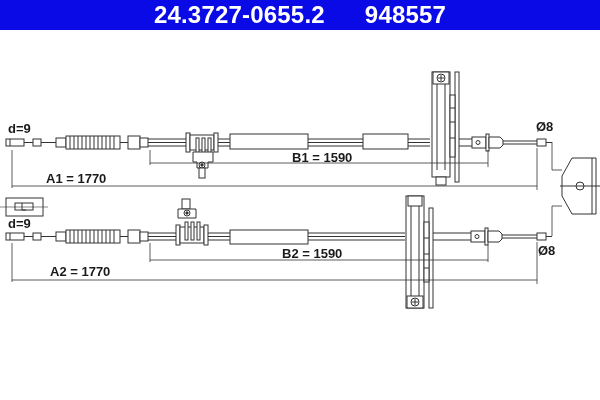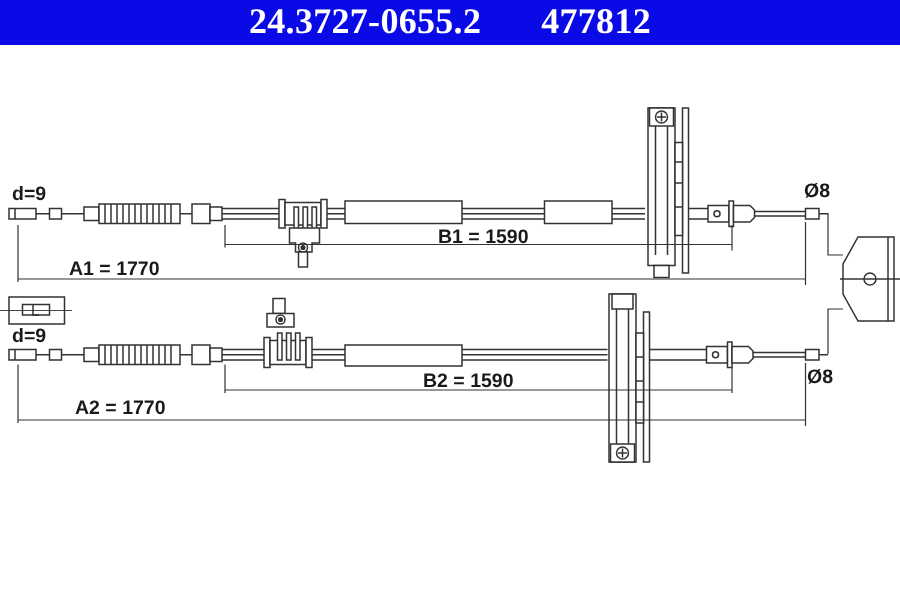--- a/index.html
+++ b/index.html
@@ -1,28 +1,28 @@
 <!DOCTYPE html>
 <html><head>
 <meta charset="utf-8">
 <style>
   html, body { margin: 0; padding: 0; background: #ffffff; }
   body { width: 600px; height: 400px; overflow: hidden; position: relative; font-family: "Liberation Sans", sans-serif; }
-  .header { position: absolute; left: 0; top: 0; width: 600px; height: 30px; background: #0a0ae6; display: flex; align-items: center; justify-content: center; font-family: Liberation Serif, serif; }
+  .header { position: absolute; left: 0; top: 0; width: 600px; height: 30px; background: #0a0ae6; display: flex; align-items: center; justify-content: center; }
   .header span { color: #ffffff; font-weight: bold; font-size: 24px; letter-spacing: 0.2px; }
   .header .part { margin-right: 40px; }
   svg.drawing { position: absolute; left: 0; top: 30px; }
   .lbl { font-family: "Liberation Sans", sans-serif; font-weight: bold; font-size: 13px; fill: #1a1a1a; }
 </style>
 </head>
 <body>
 
 <div class="header">
   <span class="part">24.3727-0655.2</span>
-  <span>477812</span>
+  <span>948557</span>
 </div>
 
 <svg class="drawing" width="600" height="370" viewBox="0 30 600 370" xmlns="http://www.w3.org/2000/svg">
   <g stroke="#333" fill="none" stroke-width="1">
 
     <g>
 
       <rect x="6" y="139" width="18" height="7" fill="#fff"></rect>
       <line x1="10" y1="139" x2="10" y2="146"></line>
       <rect x="33" y="139" width="8" height="7" fill="#fff"></rect>

